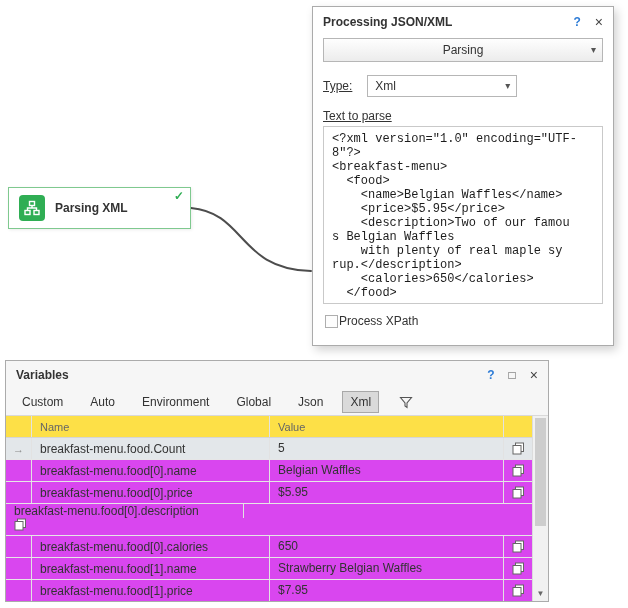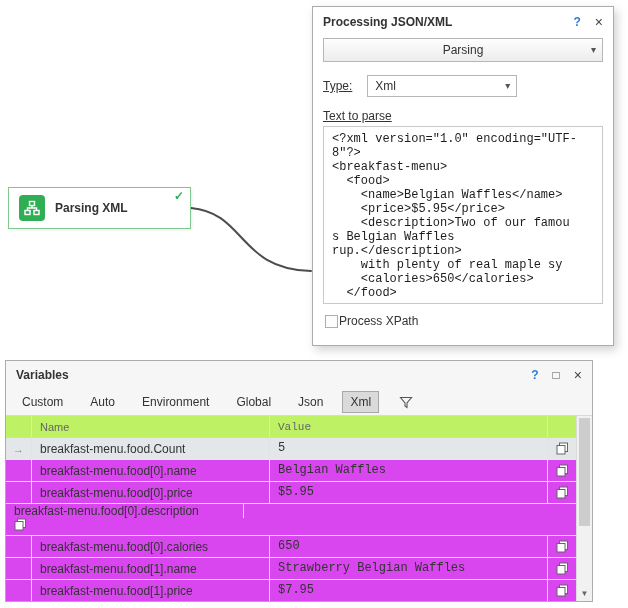--- a/index.html
+++ b/index.html
@@ -55,37 +55,37 @@
   .node-icon {
     width:26px; height:26px; background:#2fae54; border-radius:4px;
     display:flex; align-items:center; justify-content:center; flex:0 0 auto;
   }
   .node-label { font-size:12px; font-weight:bold; color:#333; }
   .node-check { position:absolute; top:1px; right:6px; color:#2fae54; font-weight:bold; font-size:12px; }
 
   .connector { position:absolute; left:0; top:0; pointer-events:none; }
 
   
-  .vars-panel { left:5px; top:360px; width:588px; height:242px; background:#f6f6f6; display:flex; flex-direction:column; box-shadow:none; }
+  .vars-panel { left:5px; top:360px; width:544px; height:242px; background:#f6f6f6; display:flex; flex-direction:column; box-shadow:none; }
   .vars-header { display:flex; align-items:center; height:28px; padding:0 10px; }
   .vars-tabs { display:flex; align-items:center; gap:11px; padding:0 8px; height:26px; }
   .tab { padding:3px 7px; cursor:pointer; border:1px solid transparent; }
   .tab.active { background:#dadada; border:1px solid #a8a8a8; }
   .filter-btn { margin-left:9px; display:flex; align-items:center; cursor:pointer; }
 
   .grid { position:relative; flex:1; background:#fff; border-top:1px solid #d9d9d9; overflow:hidden; }
   .grid-inner { position:absolute; left:0; top:0; right:16px; bottom:0; }
 
-  .g-head { display:flex; height:22px; border-bottom:1px solid #d5d5d5; background:#bef264; color:#666; font-size:11px; }
+  .g-head { display:flex; height:22px; border-bottom:1px solid #d5d5d5; background:#fde047; color:#666; font-size:11px; }
   .g-row  { display:flex; height:22px; border-bottom:1px solid #e6e6e6; background:#d946ef; cursor:pointer; }
   .g-row.tall { height:32px;flex-direction:column; }
   .g-row.selected { background:#e3e7ea; }
   .c-ind   { width:26px; flex:0 0 auto; border-right:1px solid #e2e2e2; display:flex; align-items:center; justify-content:center; color:#8a8a8a; font-size:11px; }
   .c-name  { width:238px; flex:0 0 auto; border-right:1px solid #e2e2e2; display:flex; align-items:center; padding:0 8px; overflow:hidden; white-space:nowrap; }
-  .c-value { flex:1; border-right:1px solid #e2e2e2; display:flex; align-items:center; padding:0 8px; overflow:hidden;font-family:Liberation Mono, monospace; }
+  .c-value { flex:1; border-right:1px solid #e2e2e2; display:flex; align-items:center; padding:0 8px; overflow:hidden; }
   .c-value span { white-space:pre-wrap; line-height:13px; }
   .c-copy  { width:28px; flex:0 0 auto; display:flex; align-items:center; justify-content:center; cursor:pointer; }
 
   .scrollbar { position:absolute; right:0; top:0; bottom:0; width:16px; background:#f1f1f1; border-left:1px solid #dcdcdc; cursor:pointer; }
   .sb-thumb  { position:absolute; left:2px; right:2px; top:2px; height:108px; background:#cdcdcd; }
   .sb-down   { position:absolute; bottom:0; left:0; right:0; height:16px; display:flex; align-items:center; justify-content:center; color:#666; font-size:8px; }
 </style>
 </head>
 <body>
 
@@ -130,22 +130,22 @@
 
   <div class="xml-box">
     <div>&lt;?xml version="1.0" encoding="UTF-</div>
     <div>8"?&gt;</div>
     <div>&lt;breakfast-menu&gt;</div>
     <div>  &lt;food&gt;</div>
     <div>    &lt;name&gt;Belgian Waffles&lt;/name&gt;</div>
     <div>    &lt;price&gt;$5.95&lt;/price&gt;</div>
     <div>    &lt;description&gt;Two of our famou</div>
     <div>s Belgian Waffles</div>
+    <div>    with plenty of real maple sy</div>
     <div>rup.&lt;/description&gt;</div>
-    <div>    with plenty of real maple sy</div>
     <div>    &lt;calories&gt;650&lt;/calories&gt;</div>
     <div>  &lt;/food&gt;</div>
   </div>
 
   <div class="xpath-row">
     <span class="checkbox"></span>
     <span>Process XPath</span>
   </div>
 </div>
 

